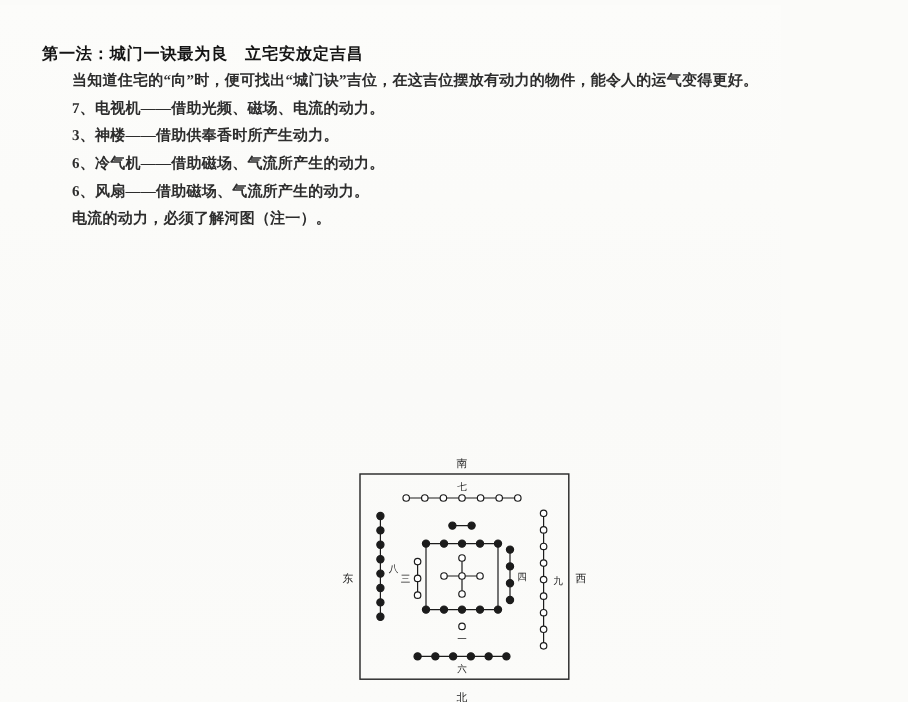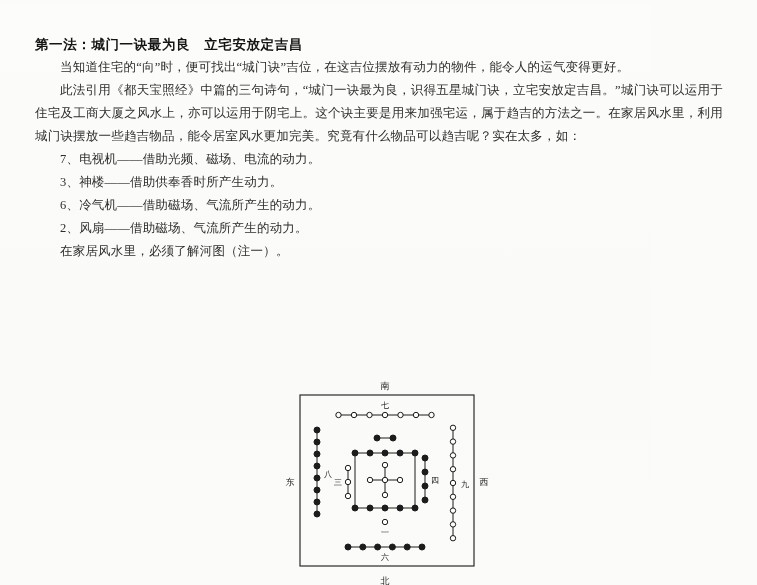--- a/index.html
+++ b/index.html
@@ -18,40 +18,39 @@
     position:absolute;left:35px;top:29px;width:688px;
     font-size:12.5px;line-height:23px;color:#2d2d2d;
     text-align:justify;text-justify:inter-ideograph;
     letter-spacing:.2px;
   }
   .doc h1{
     font-family:"Liberation Sans", sans-serif;
     font-size:13.5px;font-weight:bold;color:#141414;
     margin:0;line-height:23px;letter-spacing:.6px;
   }
-  .doc p{margin:0;text-indent:2em;}
+  .doc p{margin:0;text-indent:2em;font-weight:bold;}
   .hetu{
     position:absolute;left:282px;top:373px;width:210px;height:210px;
   }
   .hetu svg{display:block;width:210px;height:210px;}
   .hetu text{font-family:"Liberation Serif", serif;fill:#1c1c1c;}
 </style>
 </head>
 <body>
 
 <div class="page">
   <div class="doc">
     <h1>第一法：城门一诀最为良　立宅安放定吉昌</h1>
     <p>当知道住宅的“向”时，便可找出“城门诀”吉位，在这吉位摆放有动力的物件，能令人的运气变得更好。</p>
-    <p>此法引用《都天宝照经》中篇的三句诗句，“城门一诀最为良，识得五星城门诀，立宅安放定吉昌。”城门诀可以运用于住宅及工商大厦之风水上，亦可以运用于阴宅上。这个诀主要是用来加强宅运，属于趋吉的方法之一。在家居风水里，利用城门诀摆放一些趋吉物品，能令居室风水更加完美。究竟有什么物品可以趋吉呢？实在太多，如：</p>
     <p>7、电视机——借助光频、磁场、电流的动力。</p>
     <p>3、神楼——借助供奉香时所产生动力。</p>
     <p>6、冷气机——借助磁场、气流所产生的动力。</p>
-    <p>2、风扇——借助磁场、气流所产生的动力。</p>
-    <p>在家居风水里，必须了解河图（注一）。</p>
+    <p>6、风扇——借助磁场、气流所产生的动力。</p>
+    <p>电流的动力，必须了解河图（注一）。</p>
   </div>
 
   <div class="hetu">
     <svg viewBox="0 0 210 210">
         <rect x="18" y="18" width="174" height="171" fill="none" stroke="#2a2a2a" stroke-width="1.2"></rect>
         <text x="103" y="12" font-size="9" text-anchor="middle">南</text>
         <text x="103" y="207" font-size="9" text-anchor="middle">北</text>
         <text x="8" y="108" font-size="9" text-anchor="middle">东</text>
         <text x="202" y="108" font-size="9" text-anchor="middle">西</text>
         <text x="103" y="31" font-size="8" text-anchor="middle">七</text>

